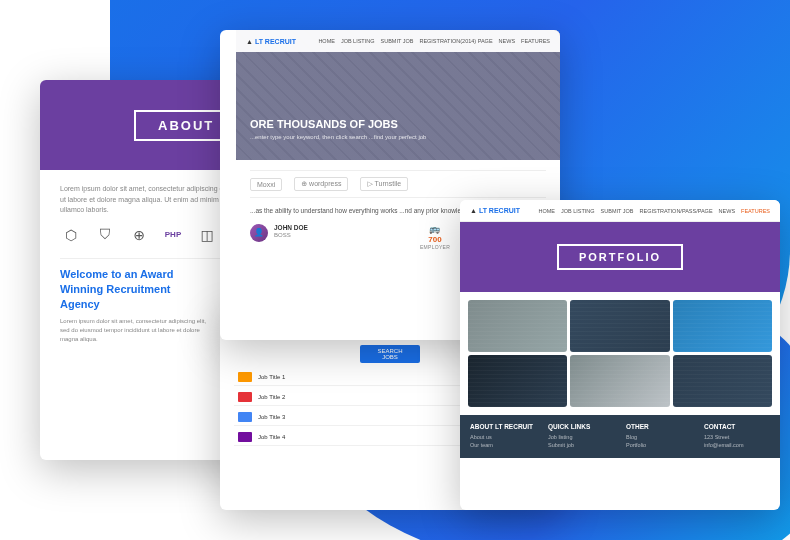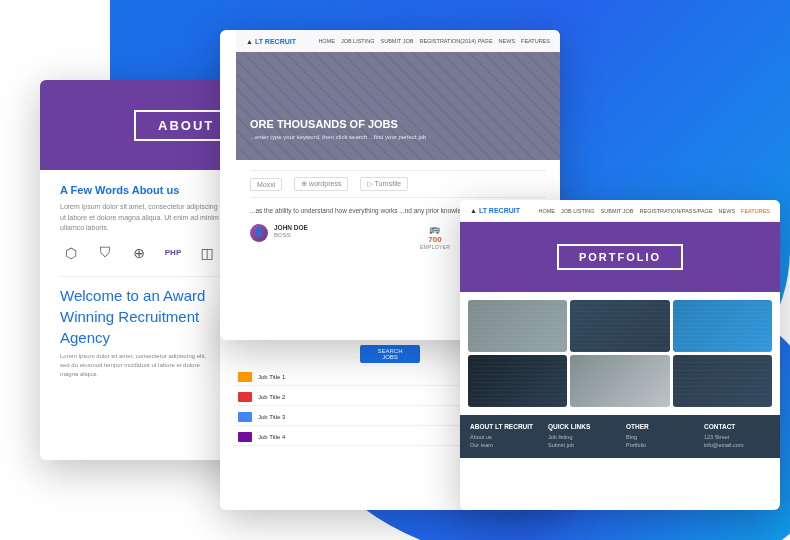--- a/index.html
+++ b/index.html
@@ -132,22 +132,22 @@
     }
     .award-section {
       display: flex;
       gap: 10px;
     }
     .award-text {
       flex: 1;
     }
     .award-title {
       color: #1a6fe8;
-      font-size: 15px;
-      font-weight: normal;
+      font-size: 11px;
+      font-weight: bold;
       line-height: 1.4;
       margin-bottom: 4px;
     }
     .award-desc {
       font-size: 6px;
       color: #888;
       line-height: 1.5;
     }
     .stats-grid {
       display: grid;
@@ -447,21 +447,20 @@
 <div class="bg-blob"></div>
 <div class="bg-blob-lower"></div>
 
 <div class="screenshots">
 
   <div class="screenshot-card card-about">
     <div class="card-header">
       <div class="about-us-badge">ABOUT US</div>
     </div>
     <div class="card-body">
-      <div class="section-title">A Few Words About us</div>
       <div class="section-text">Lorem ipsum dolor sit amet, consectetur adipiscing elit, sed do eiusmod tempor incididunt ut labore et dolore magna aliqua. Ut enim ad minim veniam quis nostrud exercitation ullamco laboris.</div>
 
       <div class="icons-row">
         <div class="icon-shape">⬡</div>
         <div class="icon-shape">⛉</div>
         <div class="icon-shape">⊕</div>
         <div class="icon-shape" style="font-size:8px;font-weight:bold;color:#6b3fa0;">PHP</div>
         <div class="icon-shape">◫</div>
         <div class="icon-shape">☁</div>
       </div>

